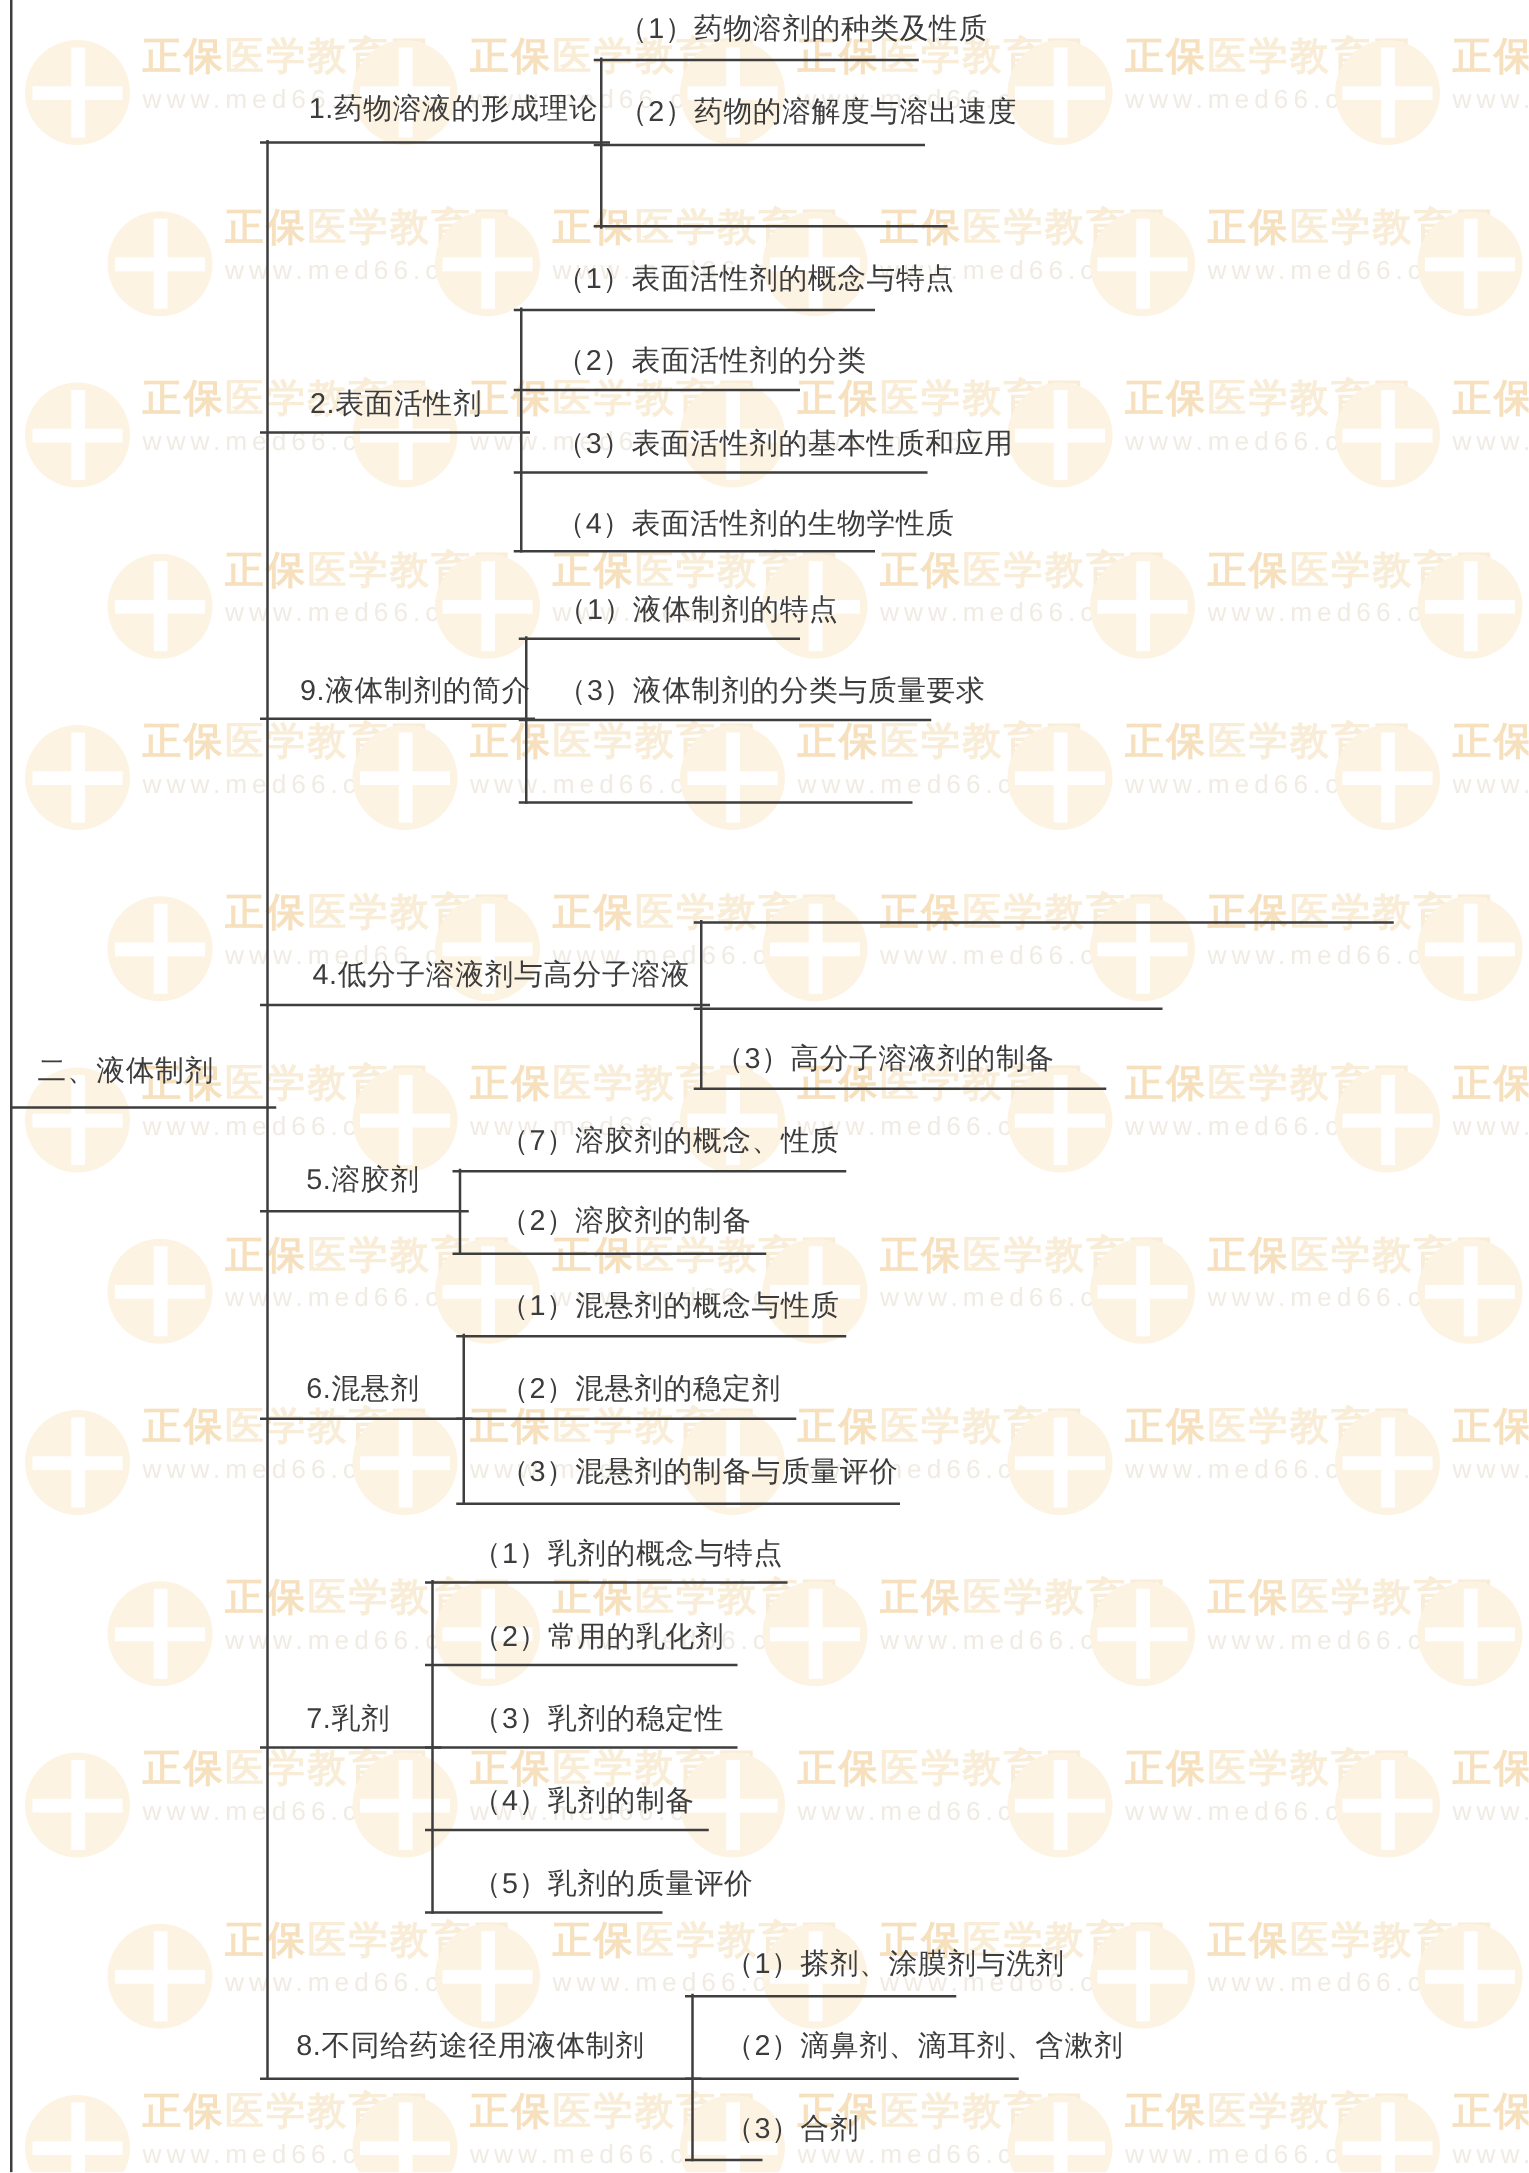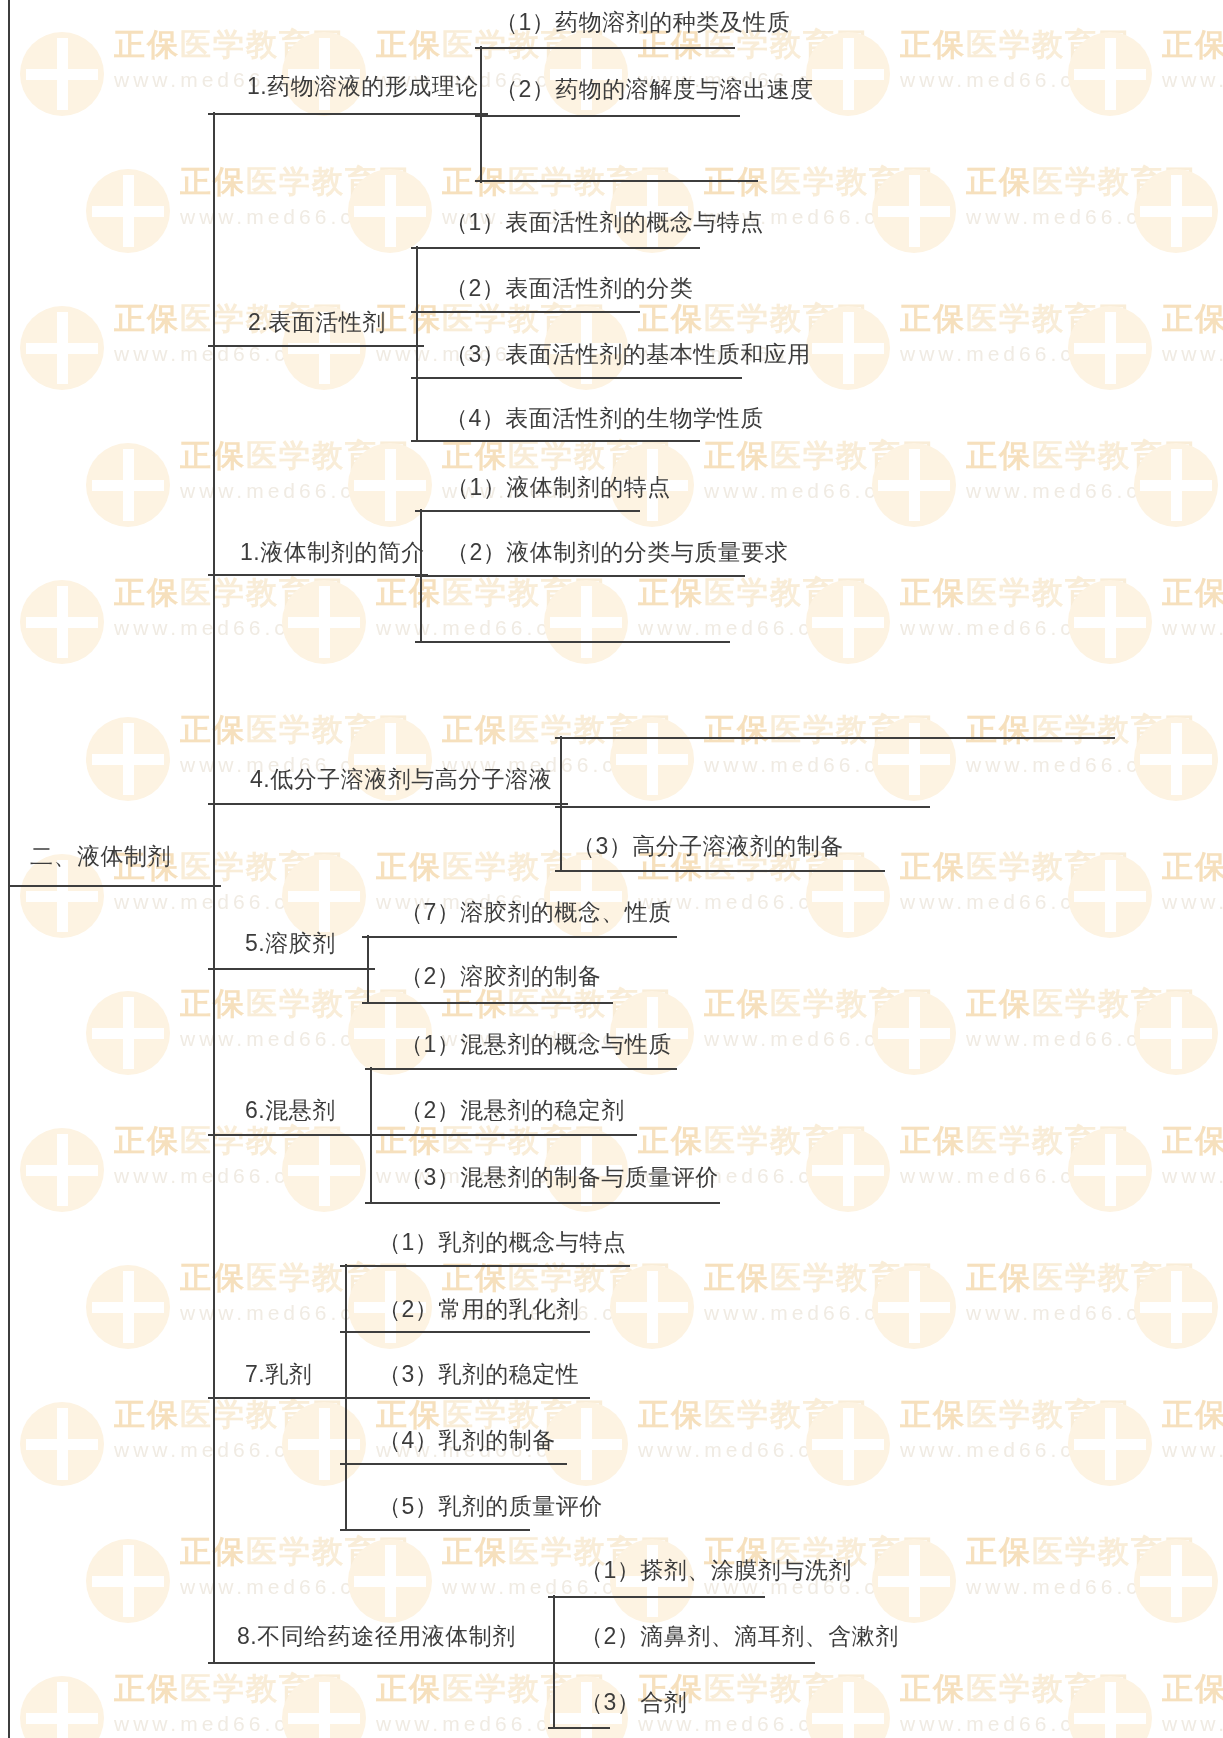--- a/index.html
+++ b/index.html
@@ -542,37 +542,37 @@
   <div class="h" style="left:340px;top:1529px;width:190px"></div>
 
   <div class="h" style="left:548px;top:1596px;width:217px"></div>
   <div class="h" style="left:548px;top:1662px;width:267px"></div>
   <div class="h" style="left:548px;top:1727px;width:62px"></div>
 
   <div class="label" style="left:30px;top:842px">二、液体制剂</div>
 
   <div class="label" style="left:247px;top:72px">1.药物溶液的形成理论</div>
   <div class="label" style="left:248px;top:308px">2.表面活性剂</div>
-  <div class="label" style="left:240px;top:538px">1.液体制剂的简介</div>
+  <div class="label" style="left:240px;top:538px">9.液体制剂的简介</div>
   <div class="label" style="left:250px;top:765px">4.低分子溶液剂与高分子溶液</div>
   <div class="label" style="left:245px;top:929px">5.溶胶剂</div>
   <div class="label" style="left:245px;top:1096px">6.混悬剂</div>
   <div class="label" style="left:245px;top:1360px">7.乳剂</div>
   <div class="label" style="left:237px;top:1622px">8.不同给药途径用液体制剂</div>
 
   <div class="label" style="left:495px;top:8px">（1）药物溶剂的种类及性质</div>
   <div class="label" style="left:495px;top:75px">（2）药物的溶解度与溶出速度</div>
 
   <div class="label" style="left:445px;top:208px">（1）表面活性剂的概念与特点</div>
   <div class="label" style="left:445px;top:274px">（2）表面活性剂的分类</div>
   <div class="label" style="left:445px;top:340px">（3）表面活性剂的基本性质和应用</div>
   <div class="label" style="left:445px;top:404px">（4）表面活性剂的生物学性质</div>
 
   <div class="label" style="left:446px;top:473px">（1）液体制剂的特点</div>
-  <div class="label" style="left:446px;top:538px">（2）液体制剂的分类与质量要求</div>
+  <div class="label" style="left:446px;top:538px">（3）液体制剂的分类与质量要求</div>
 
   <div class="label" style="left:572px;top:832px">（3）高分子溶液剂的制备</div>
 
   <div class="label" style="left:400px;top:898px">（7）溶胶剂的概念、性质</div>
   <div class="label" style="left:400px;top:962px">（2）溶胶剂的制备</div>
 
   <div class="label" style="left:400px;top:1030px">（1）混悬剂的概念与性质</div>
   <div class="label" style="left:400px;top:1096px">（2）混悬剂的稳定剂</div>
   <div class="label" style="left:400px;top:1163px">（3）混悬剂的制备与质量评价</div>
 

